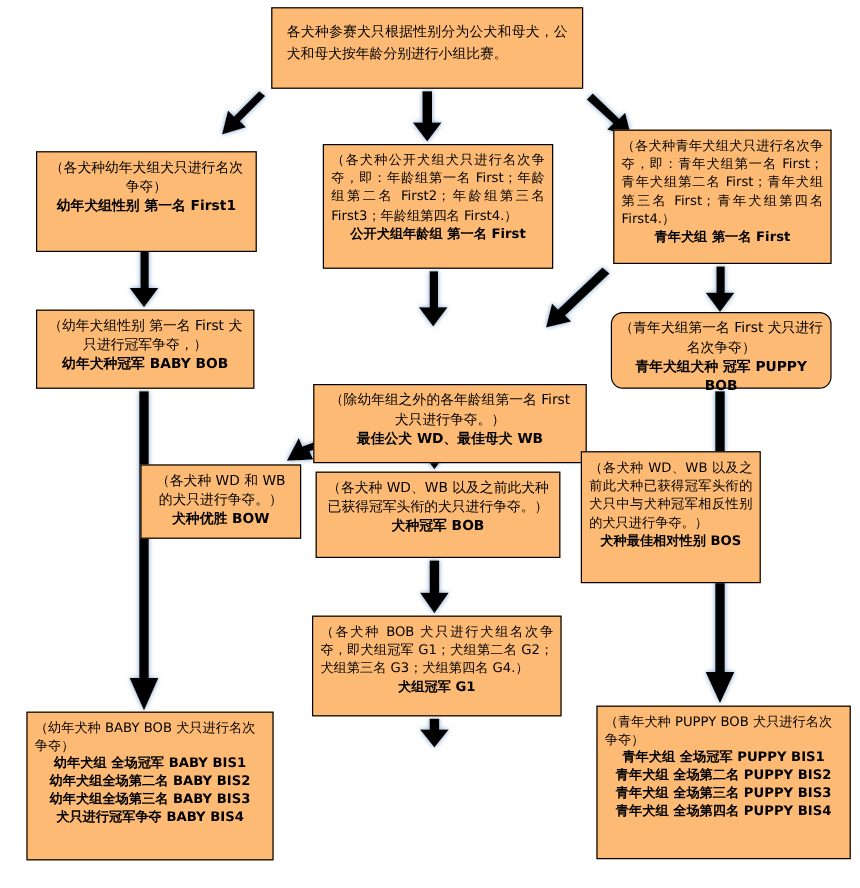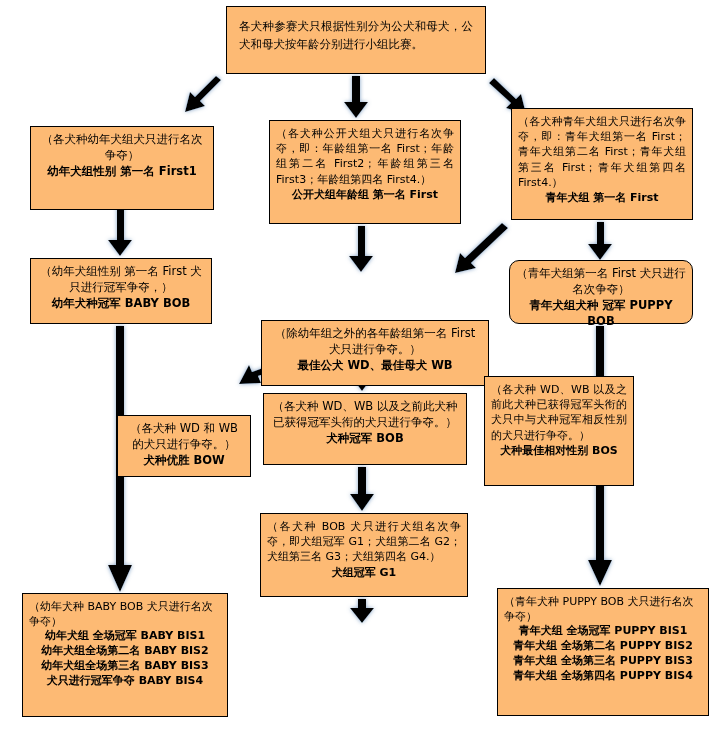--- a/index.html
+++ b/index.html
@@ -31,21 +31,21 @@
   #box-top .ln{text-align:justify;text-align-last:left;font-size:11.5px;line-height:1.6;padding:0 6px;}
 
   #box-baby-first{left:30px;top:126px;width:184px;height:84px;}
   #box-open-first{left:269px;top:120px;width:192px;height:104px;font-size:11px;}
   #box-puppy-first{left:511px;top:108px;width:182px;height:112px;font-size:11px;}
 
   #box-baby-bob{left:30px;top:258px;width:182px;height:66px;}
   #box-wdwb{left:261px;top:272px;width:228px;height:66px;margin-top:48px;}
   #box-puppy-bob{left:509px;top:260px;width:184px;height:64px;border-radius:10px;}
 
-  #box-bow{left:117px;top:387px;width:134px;height:62px;margin-top:28px;}
+  #box-bow{left:117px;top:387px;width:134px;height:62px;}
   #box-bob{left:263px;top:393px;width:204px;height:72px;}
   #box-bos{left:484px;top:376px;width:150px;height:110px;font-size:11px;}
 
   #box-g1{left:260px;top:513px;width:208px;height:84px;font-size:11px;}
   #box-bis{left:261px;top:623px;width:206px;height:78px;}
 
   #box-baby-bis{left:22px;top:593px;width:206px;height:124px;font-size:11px;}
   #box-puppy-bis{left:497px;top:588px;width:212px;height:128px;font-size:11px;}
 
   #box-bos .ln, #box-puppy-first .ln, #box-open-first .ln{text-align:justify;text-align-last:left;}

